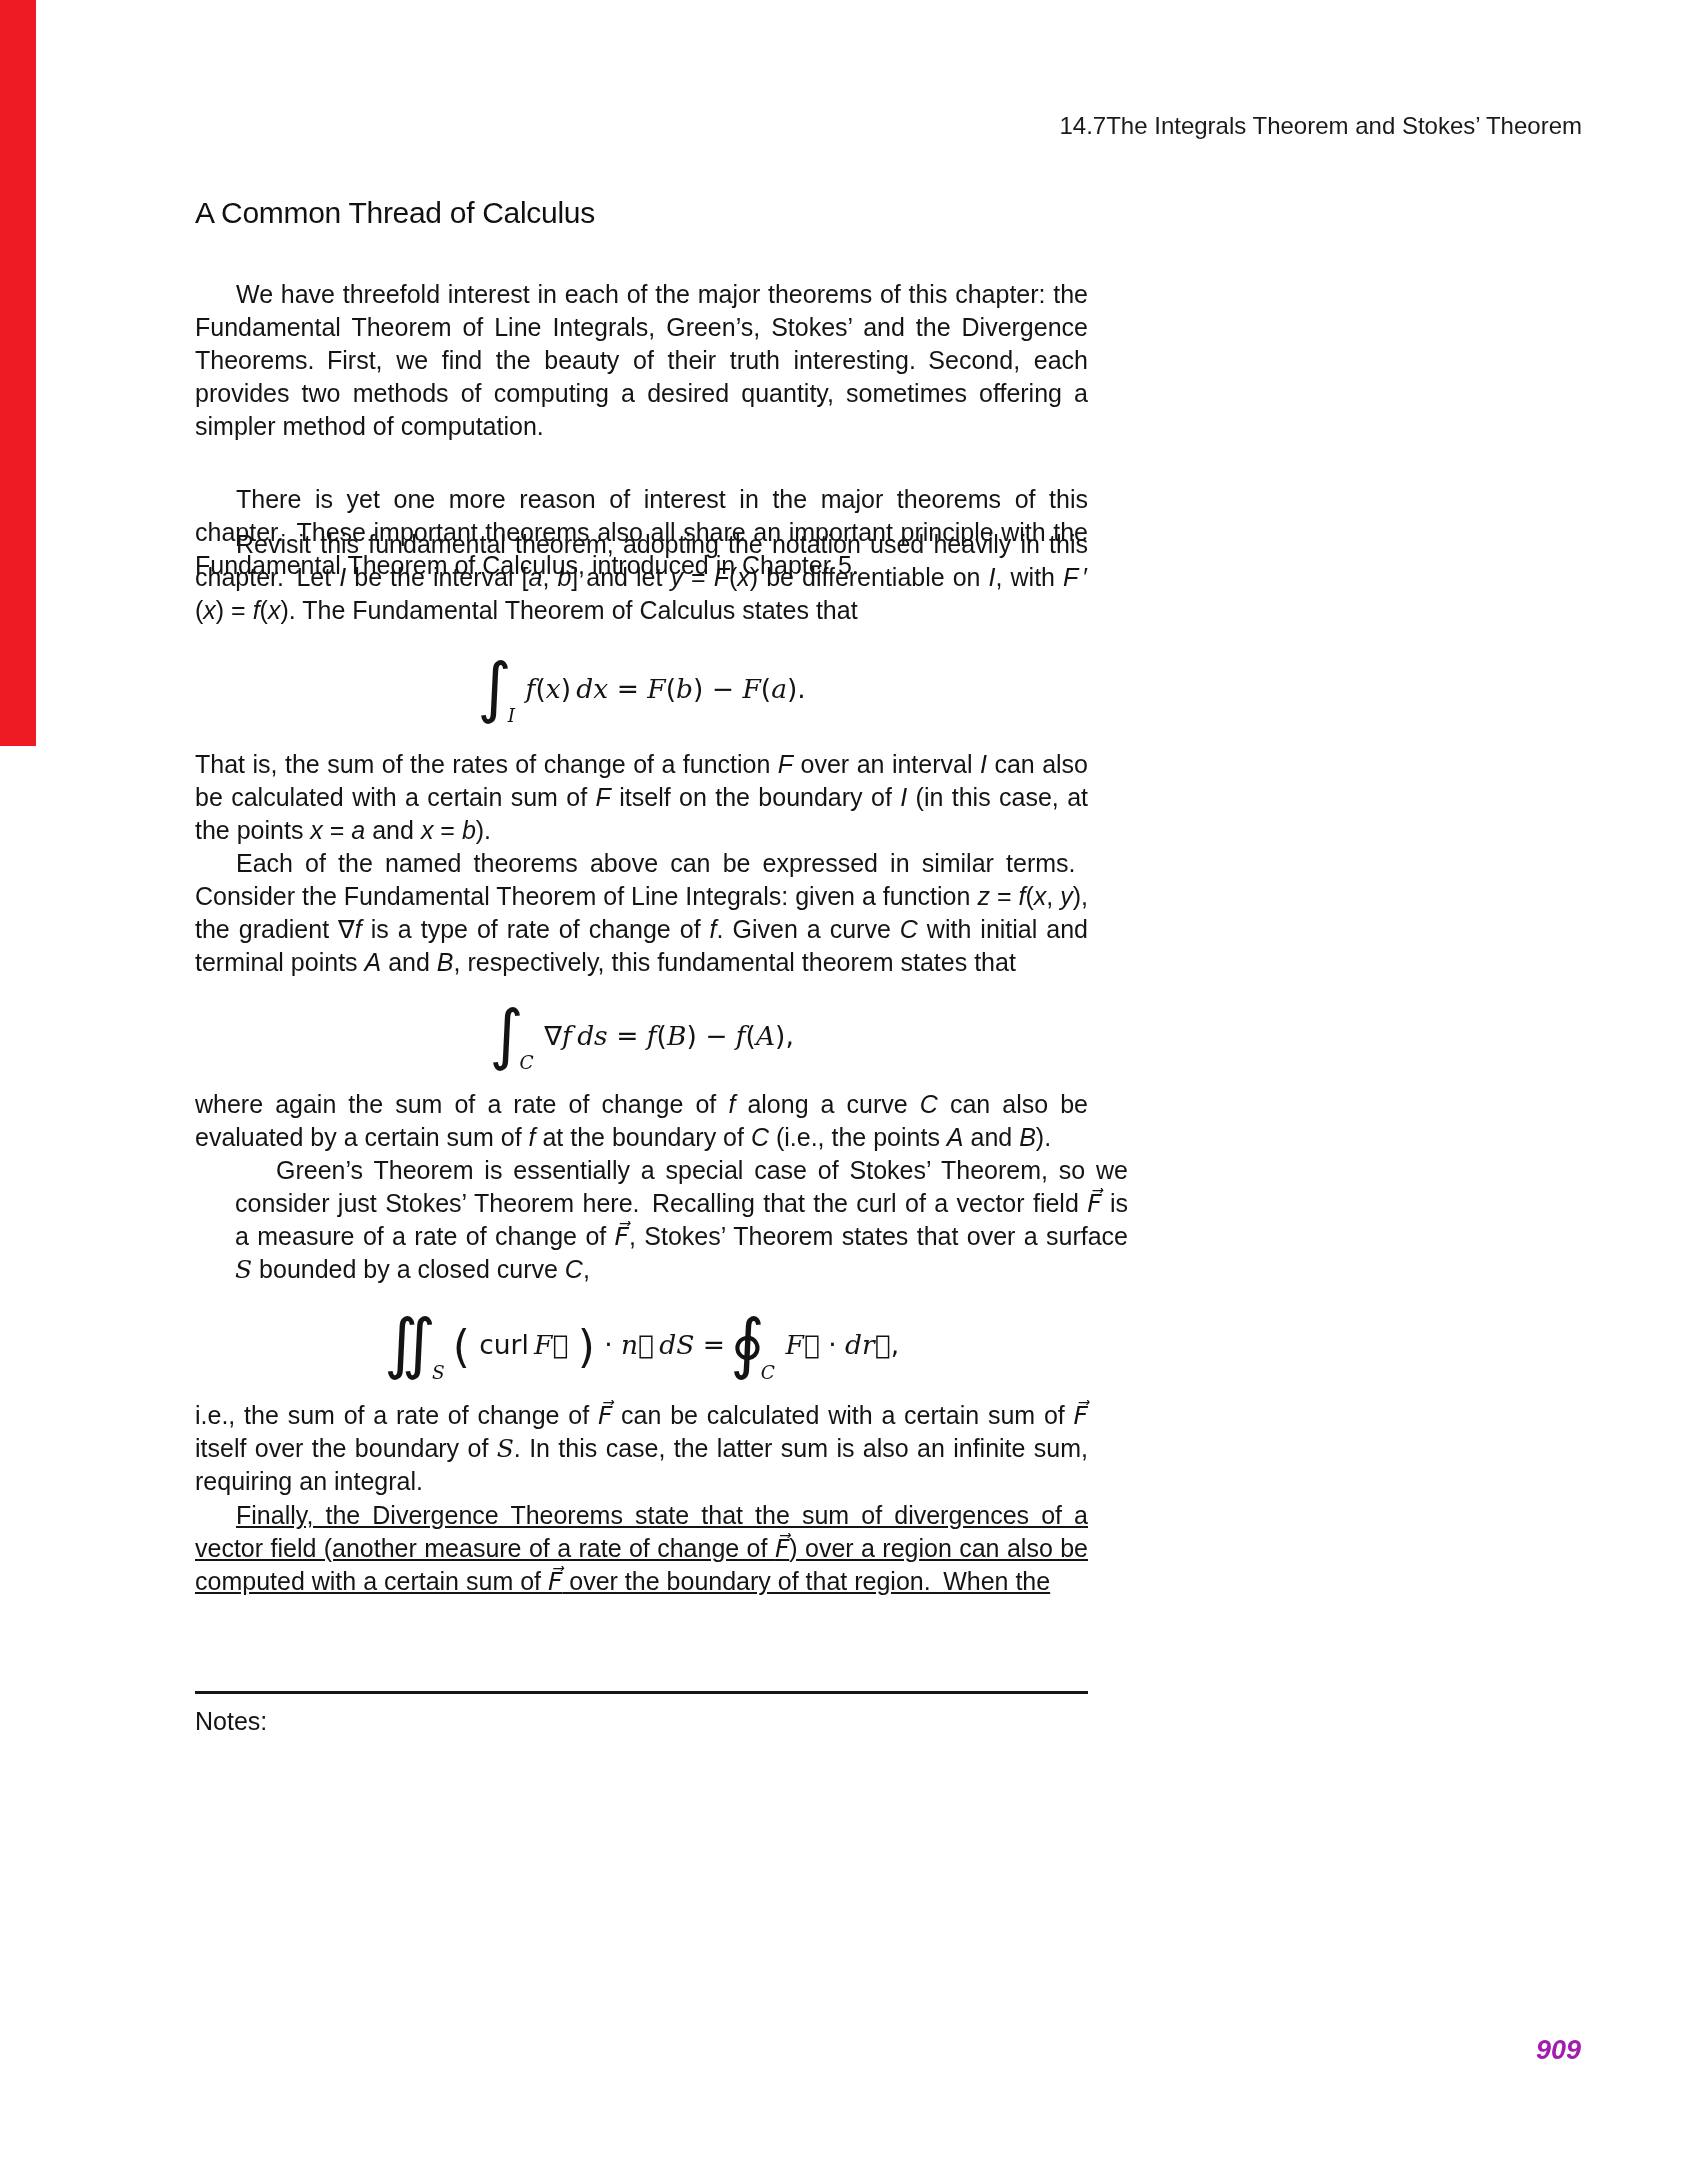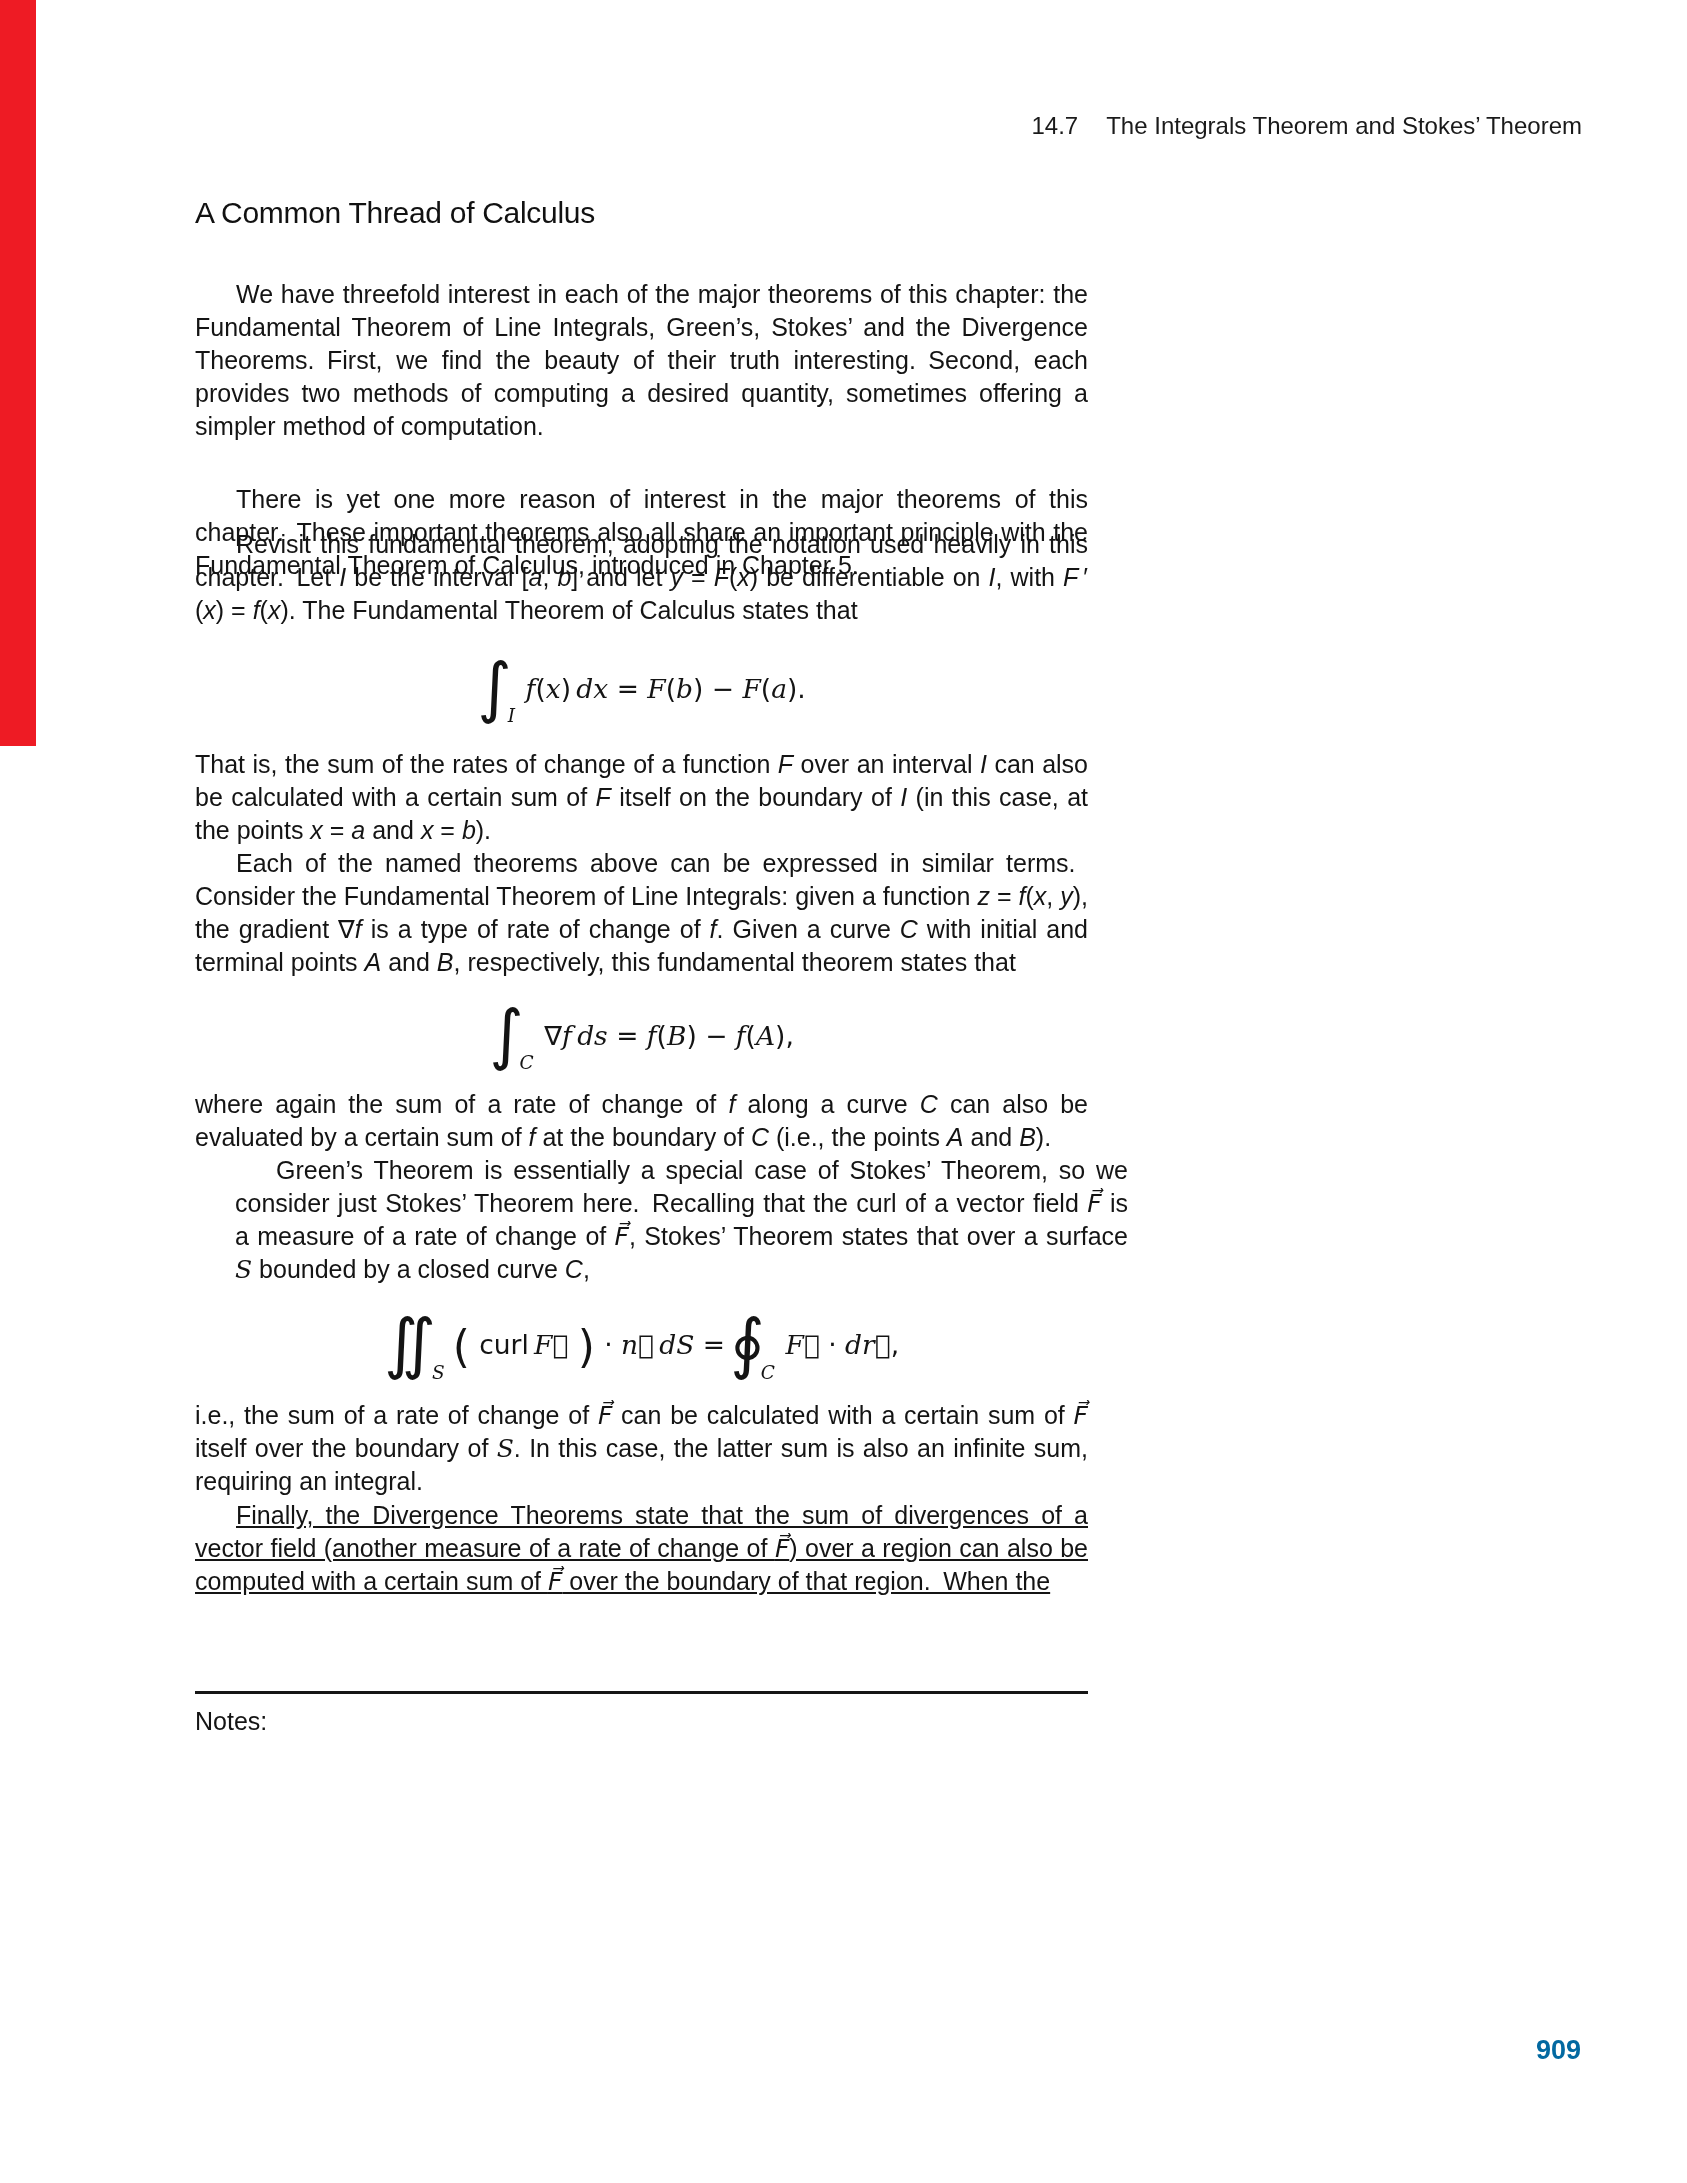--- a/index.html
+++ b/index.html
@@ -8,21 +8,21 @@
     font-family:"Liberation Sans","DejaVu Sans",sans-serif; color:#111111;
     overflow:hidden;
   }
   .red-bar {
     position:absolute; left:0; top:0; width:36px; height:746px;
   }
   .running-header {
     position:absolute; top:112px; right:105px; font-size:24px; color:#1a1a1a;
     white-space:nowrap;
   }
-  .running-header .sec-num { margin-right:28px; }
+  .running-header .sec-num { }
   .section-heading {
     position:absolute; top:196px; left:195px; margin:0;
     font-size:30px; font-weight:normal; letter-spacing:-0.3px; color:#111111;
   }
   .para {
     position:absolute; left:195px; width:893px;
     font-size:25px; line-height:33px; text-align:justify; color:#141414;
   }
   .para.indent { text-indent:41px; }
   .para i { font-style:italic; }
@@ -62,21 +62,21 @@
   .eqseg { margin:0 5.3px; white-space:nowrap; }
   .notes-rule {
     position:absolute; top:1691px; left:195px; width:893px; height:2.6px;
     background:#161616;
   }
   .notes-label {
     position:absolute; top:1707px; left:195px; font-size:25px; color:#141414;
   }
   .page-number {
     position:absolute; top:2035px; right:106px;
-    font-size:27px; font-weight:bold; color:#0369a1;
+    font-size:27px; font-weight:bold; color:#a21caf;font-style:italic;
   }
 </style>
 </head>
 <body>
 
 <div class="red-bar" style="background: rgb(238, 27, 36);"></div>
 
 <div class="running-header">
   <span class="sec-num">14.7</span><span>The Integrals Theorem and Stokes’ Theorem</span>
 </div>

